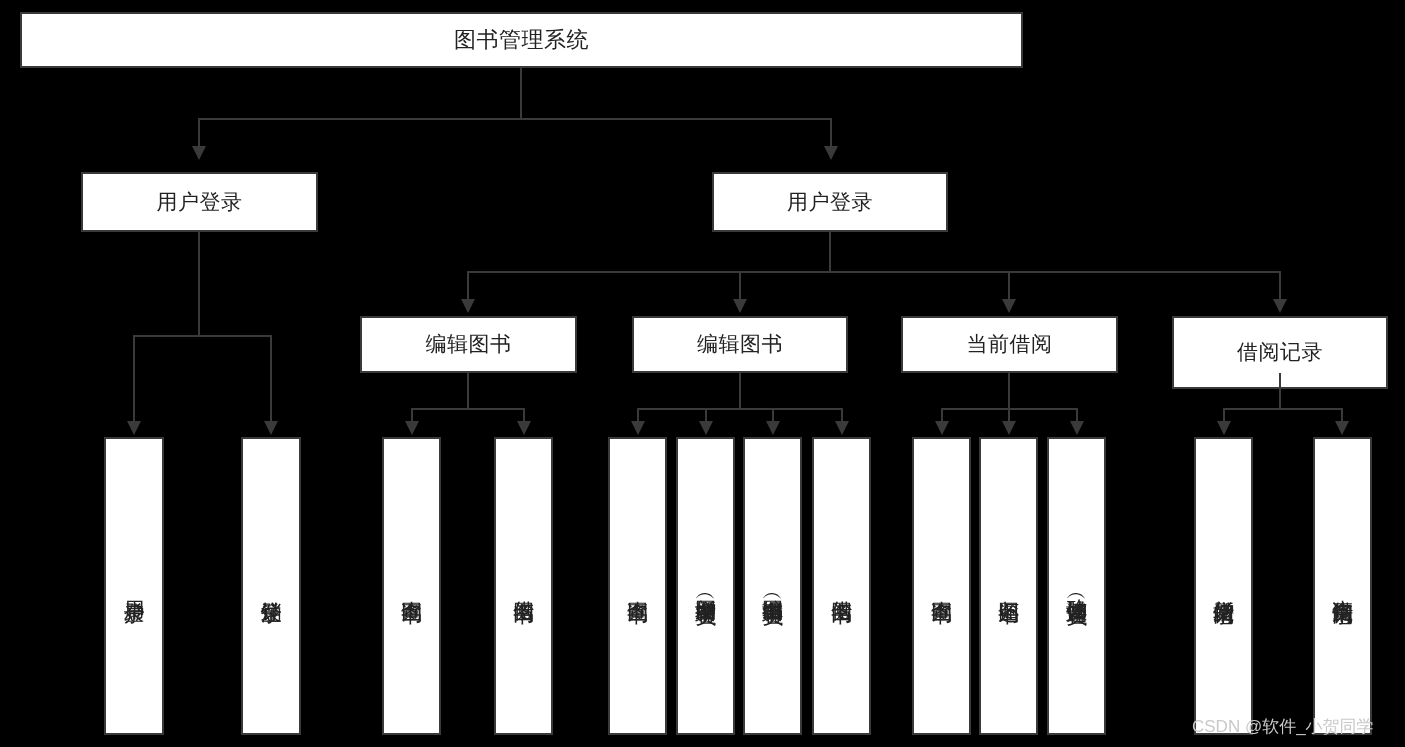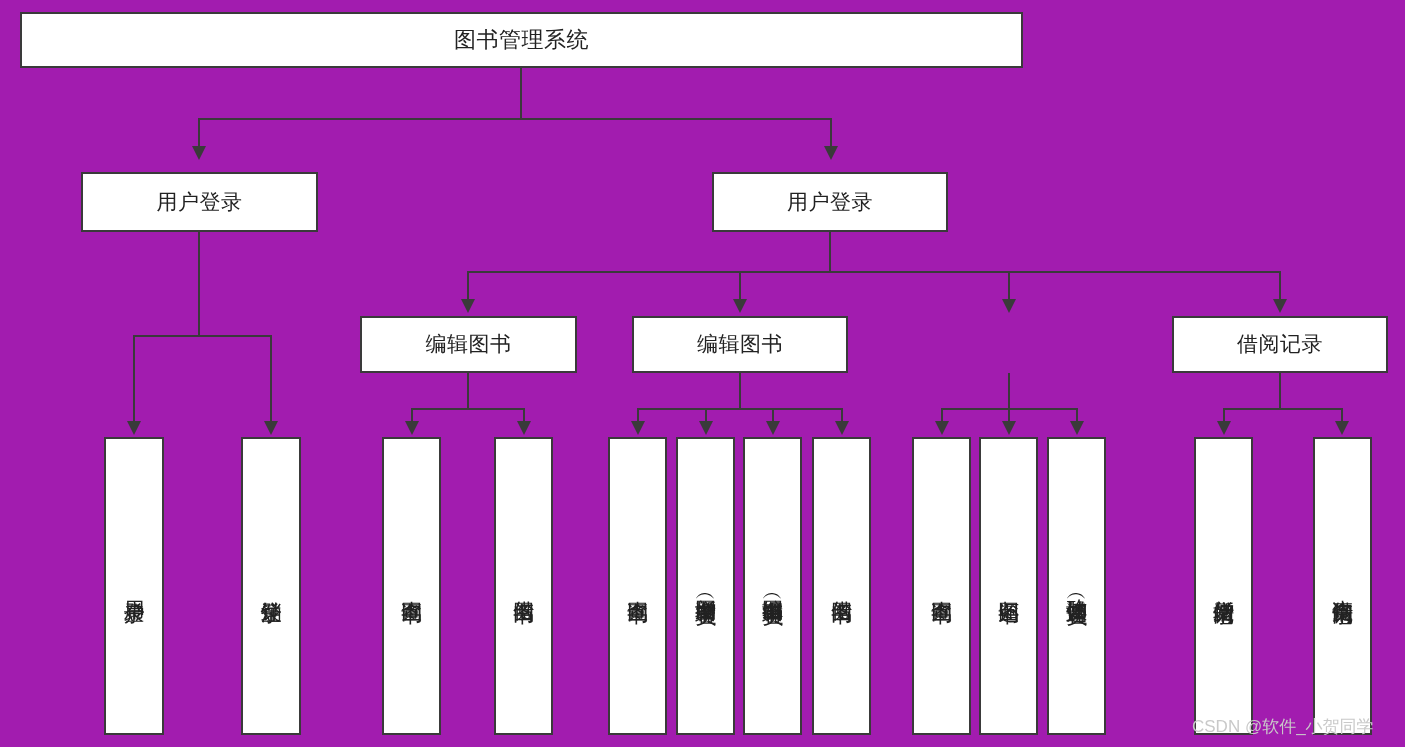--- a/index.html
+++ b/index.html
@@ -7,21 +7,21 @@
     padding: 0;
     background: #ffffff;
   }
   body {
     font-family: "Liberation Sans", "DejaVu Sans", sans-serif;
   }
   #canvas {
     position: relative;
     width: 1405px;
     height: 747px;
-    background: #a21caf;
+    background: #000000;
     overflow: hidden;
   }
   .node {
     position: absolute;
     box-sizing: border-box;
     border: 2px solid #3a3a3a;
     background: #ffffff;
     color: #222222;
     display: flex;
     align-items: center;
@@ -118,21 +118,24 @@
   <div class="arrow" style="left:1002px; top:299px;"></div>
   <div class="vline" style="left:1279px; top:271px; height:30px;"></div>
   <div class="arrow" style="left:1273px; top:299px;"></div>
 
   <div class="node h" style="left:360px; top:316px; width:217px; height:57px;">
     <span class="label">编辑图书</span>
   </div>
   <div class="node h" style="left:632px; top:316px; width:216px; height:57px;">
     <span class="label">编辑图书</span>
   </div>
-  <div class="node h" style="left:1172px; top:316px; width:216px; height:57px;">
+  <div class="node h" style="left:901px; top:316px; width:217px; height:57px;">
+    <span class="label">当前借阅</span>
+  </div>
+  <div class="node h" style="left:1172px; top:316px; width:216px; height:73px;">
     <span class="label">借阅记录</span>
   </div>
 
   <div class="vline" style="left:467px; top:373px; height:37px;"></div>
   <div class="hline" style="left:411px; top:408px; width:114px; height:2px;"></div>
   <div class="vline" style="left:411px; top:408px; height:15px;"></div>
   <div class="arrow" style="left:405px; top:421px;"></div>
   <div class="vline" style="left:523px; top:408px; height:15px;"></div>
   <div class="arrow" style="left:517px; top:421px;"></div>
 

